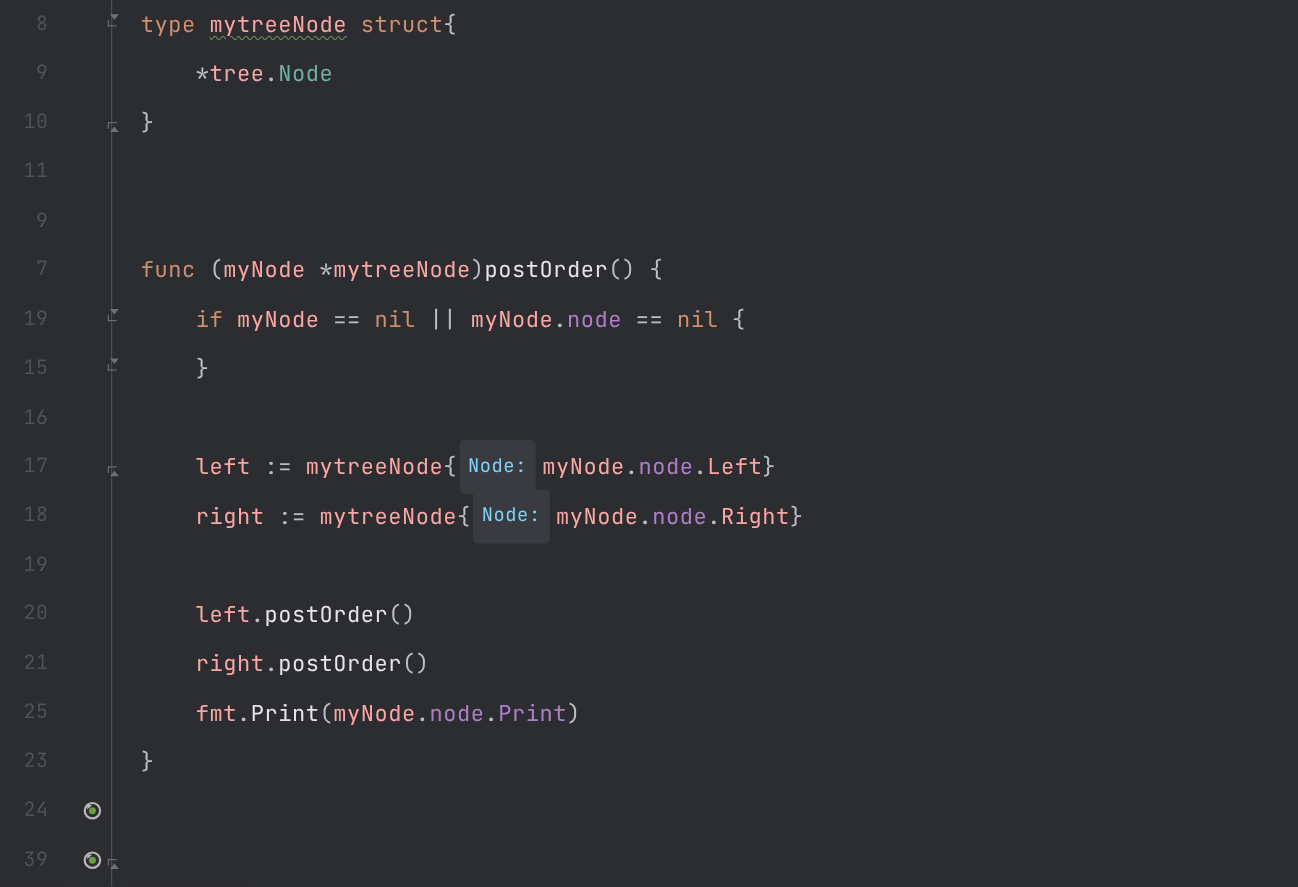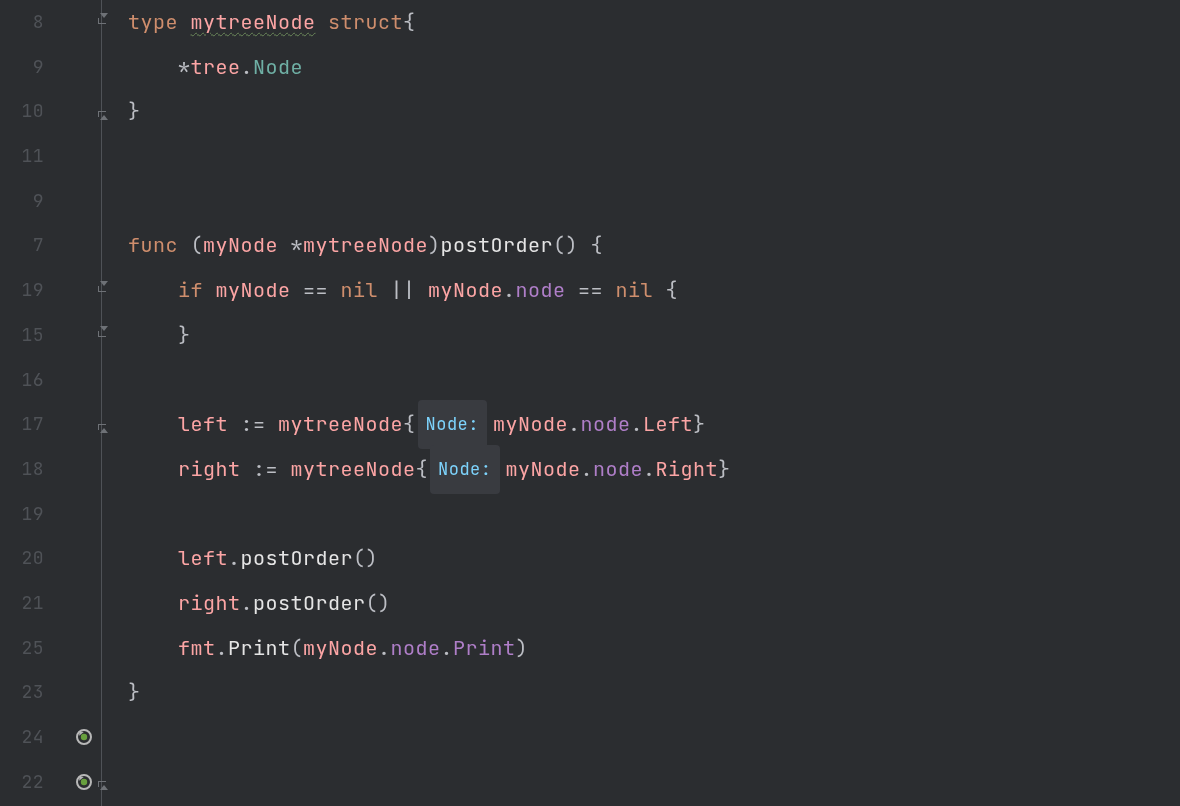--- a/index.html
+++ b/index.html
@@ -152,21 +152,21 @@
     <div class="line"><span>15</span></div>
     <div class="line"><span>16</span></div>
     <div class="line"><span>17</span></div>
     <div class="line"><span>18</span></div>
     <div class="line"><span>19</span></div>
     <div class="line"><span>20</span></div>
     <div class="line"><span>21</span></div>
     <div class="line"><span>25</span></div>
     <div class="line"><span>23</span></div>
     <div class="line"><span>24</span></div>
-    <div class="line"><span>22</span></div>
+    <div class="line"><span>39</span></div>
   </div>
 
   <div class="icon-gutter">
     <div class="line"></div>
       <div class="line"></div>
       <div class="line"></div>
       <div class="line"></div>
     <div class="line"></div>
       <div class="line"></div>
       <div class="line"></div>

